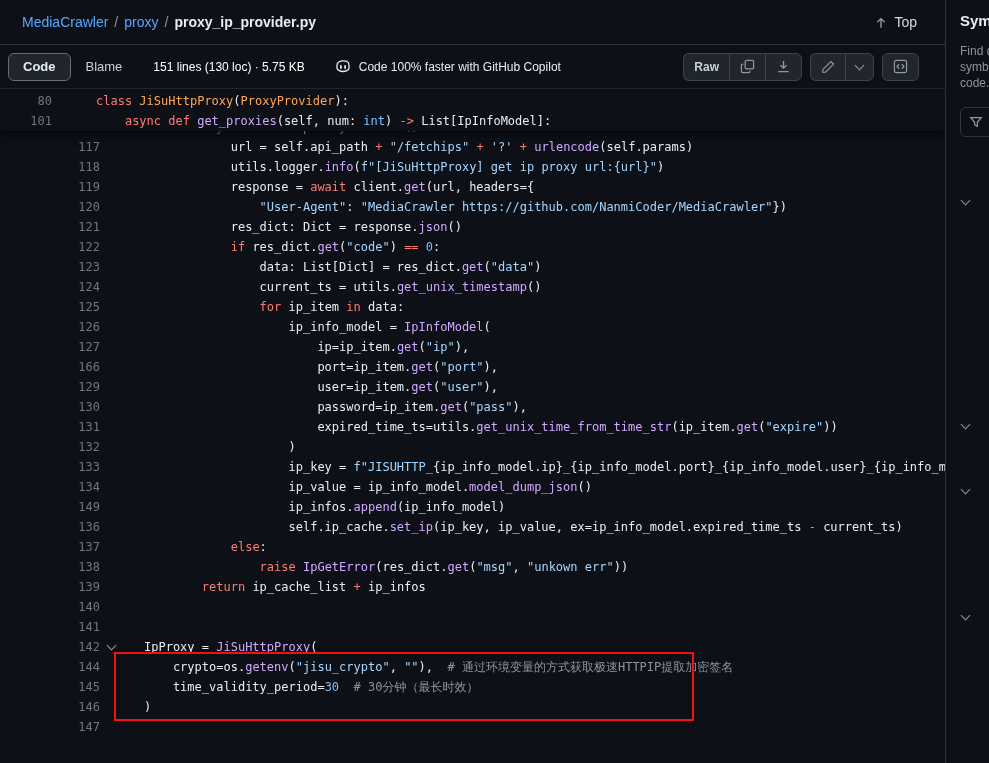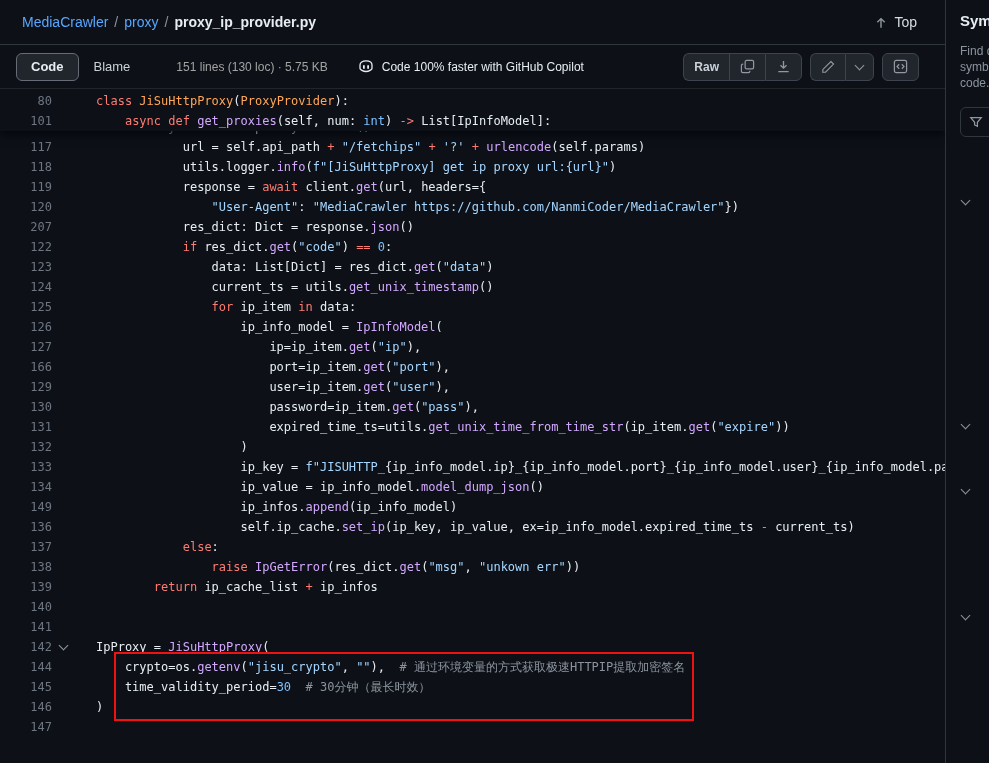--- a/index.html
+++ b/index.html
@@ -15,43 +15,43 @@
   .breadcrumb a { color:#58a6ff; text-decoration:none; cursor:pointer; }
   .crumb-sep { color:#8b949e; }
   .crumb-file { font-weight:700; color:#e6edf3; }
   .top-btn { margin-left:auto; display:flex; align-items:flex-end; gap:6px; background:none;
              border:none; color:#d6dde4; font-size:14px; cursor:pointer; }
   .top-btn svg { stroke:#9198a1; }
 
   
   .file-box { flex:1; border-top:1px solid #30363d; display:flex; flex-direction:column; }
   .toolbar { height:44px; flex:0 0 44px; display:flex; align-items:center;
-             padding:0 26px 0 16px; border-bottom:1px solid #21262d; }
+             padding:0 26px 0 8px; border-bottom:1px solid #21262d; }
   .seg { display:flex; align-items:center; border-radius:6px; }
   .seg-btn { font-size:13px; padding:4px 14px; border-radius:6px; border:1px solid transparent;
              background:transparent; color:#c9d1d9; cursor:pointer; line-height:18px; }
   .seg-btn.active { background:#21262d; border-color:#656c76; color:#e6edf3; font-weight:600; }
-  .file-info { margin-left:31px; font-size:12px; color:#a3a3a3; }
+  .file-info { margin-left:16px; font-size:12px; color:#ffffff; }
   .copilot { margin-left:30px; display:flex; align-items:center; gap:8px; font-size:12px;
              color:#e6edf3; cursor:pointer; }
   .tb-right { margin-left:auto; display:flex; align-items:center; gap:8px; }
   .btn-group { display:flex; }
   .gh-btn { height:28px; background:#21262d; border:1px solid #3d444d; color:#c9d1d9;
             font-size:12px; font-weight:600; display:flex; align-items:center; justify-content:center;
             padding:0 10px; cursor:pointer; }
   .btn-group .gh-btn { border-radius:0; border-right-width:0; }
   .btn-group .gh-btn:first-child { border-radius:6px 0 0 6px; }
   .btn-group .gh-btn:last-child { border-radius:0 6px 6px 0; border-right-width:1px; }
   .gh-btn.single { border-radius:6px; }
   .gh-btn svg { stroke:#9198a1; }
   .chev { display:inline-block; width:7px; height:7px; border-right:1.5px solid #9198a1;
           border-bottom:1.5px solid #9198a1; transform:rotate(45deg); margin-top:-3px; }
 
   
-  .code-area { position:relative; flex:1; overflow:hidden; background:#0d1117; }
+  .code-area { position:relative; flex:1; overflow:hidden; background:#0d1117;padding-left:48px; }
   .code-line { display:flex; height:20px; line-height:20px; white-space:pre;
                font-family:"DejaVu Sans Mono", monospace; font-size:12px; }
   .line-num { flex:0 0 52px; text-align:right; color:#6e7681; cursor:pointer; }
   .fold-slot { flex:0 0 22px; display:flex; align-items:center; justify-content:center; }
   .fold-slot .chev { border-color:#9198a1; cursor:pointer; }
   .line-content { padding-left:22px; }
   .sticky { position:absolute; top:0; left:0; right:0; z-index:3; background:#0d1117;
             box-shadow:0 4px 8px rgba(1,4,9,.7); padding-top:2px; height:42px; }
   .code-lines { padding-top:40px; position:relative; z-index:1; }
   .code-lines > .code-line:first-child { margin-top:-12px; }
@@ -148,21 +148,21 @@
         <div class="sticky">
             <div class="code-line"><span class="line-num">80</span><span class="fold-slot"></span><span class="line-content"><span class="tk">class</span><span class="tp"> </span><span class="to">JiSuHttpProxy</span><span class="tp">(</span><span class="to">ProxyProvider</span><span class="tp">):</span></span></div>
             <div class="code-line"><span class="line-num">101</span><span class="fold-slot"></span><span class="line-content"><span class="tp">    </span><span class="tk">async def</span><span class="tp"> </span><span class="tf">get_proxies</span><span class="tp">(self, num: </span><span class="tn">int</span><span class="tp">) </span><span class="tk">-&gt;</span><span class="tp"> List[IpInfoModel]:</span></span></div>
           </div>
         <div class="code-lines">
             <div class="code-line"><span class="line-num">116</span><span class="fold-slot"></span><span class="line-content"><span class="tp">        </span><span class="tk">async with</span><span class="tp"> httpx.</span><span class="tf">AsyncClient</span><span class="tp">() </span><span class="tk">as</span><span class="tp"> client:</span></span></div>
             <div class="code-line"><span class="line-num">117</span><span class="fold-slot"></span><span class="line-content"><span class="tp">            url = self.api_path </span><span class="tk">+</span><span class="tp"> </span><span class="ts">"/fetchips"</span><span class="tp"> </span><span class="tk">+</span><span class="tp"> </span><span class="ts">'?'</span><span class="tp"> </span><span class="tk">+</span><span class="tp"> </span><span class="tf">urlencode</span><span class="tp">(self.params)</span></span></div>
             <div class="code-line"><span class="line-num">118</span><span class="fold-slot"></span><span class="line-content"><span class="tp">            utils.logger.</span><span class="tf">info</span><span class="tp">(</span><span class="ts">f"[JiSuHttpProxy] get ip proxy url:{url}"</span><span class="tp">)</span></span></div>
             <div class="code-line"><span class="line-num">119</span><span class="fold-slot"></span><span class="line-content"><span class="tp">            response = </span><span class="tk">await</span><span class="tp"> client.</span><span class="tf">get</span><span class="tp">(url, headers={</span></span></div>
             <div class="code-line"><span class="line-num">120</span><span class="fold-slot"></span><span class="line-content"><span class="tp">                </span><span class="ts">"User-Agent"</span><span class="tp">: </span><span class="ts">"MediaCrawler https://github.com/NanmiCoder/MediaCrawler"</span><span class="tp">})</span></span></div>
-            <div class="code-line"><span class="line-num">207</span><span class="fold-slot"></span><span class="line-content"><span class="tp">            res_dict: Dict = response.</span><span class="tf">json</span><span class="tp">()</span></span></div>
+            <div class="code-line"><span class="line-num">121</span><span class="fold-slot"></span><span class="line-content"><span class="tp">            res_dict: Dict = response.</span><span class="tf">json</span><span class="tp">()</span></span></div>
             <div class="code-line"><span class="line-num">122</span><span class="fold-slot"></span><span class="line-content"><span class="tp">            </span><span class="tk">if</span><span class="tp"> res_dict.</span><span class="tf">get</span><span class="tp">(</span><span class="ts">"code"</span><span class="tp">) </span><span class="tk">==</span><span class="tp"> </span><span class="tn">0</span><span class="tp">:</span></span></div>
             <div class="code-line"><span class="line-num">123</span><span class="fold-slot"></span><span class="line-content"><span class="tp">                data: List[Dict] = res_dict.</span><span class="tf">get</span><span class="tp">(</span><span class="ts">"data"</span><span class="tp">)</span></span></div>
             <div class="code-line"><span class="line-num">124</span><span class="fold-slot"></span><span class="line-content"><span class="tp">                current_ts = utils.</span><span class="tf">get_unix_timestamp</span><span class="tp">()</span></span></div>
             <div class="code-line"><span class="line-num">125</span><span class="fold-slot"></span><span class="line-content"><span class="tp">                </span><span class="tk">for</span><span class="tp"> ip_item </span><span class="tk">in</span><span class="tp"> data:</span></span></div>
             <div class="code-line"><span class="line-num">126</span><span class="fold-slot"></span><span class="line-content"><span class="tp">                    ip_info_model = </span><span class="tf">IpInfoModel</span><span class="tp">(</span></span></div>
             <div class="code-line"><span class="line-num">127</span><span class="fold-slot"></span><span class="line-content"><span class="tp">                        ip=ip_item.</span><span class="tf">get</span><span class="tp">(</span><span class="ts">"ip"</span><span class="tp">),</span></span></div>
             <div class="code-line"><span class="line-num">166</span><span class="fold-slot"></span><span class="line-content"><span class="tp">                        port=ip_item.</span><span class="tf">get</span><span class="tp">(</span><span class="ts">"port"</span><span class="tp">),</span></span></div>
             <div class="code-line"><span class="line-num">129</span><span class="fold-slot"></span><span class="line-content"><span class="tp">                        user=ip_item.</span><span class="tf">get</span><span class="tp">(</span><span class="ts">"user"</span><span class="tp">),</span></span></div>
             <div class="code-line"><span class="line-num">130</span><span class="fold-slot"></span><span class="line-content"><span class="tp">                        password=ip_item.</span><span class="tf">get</span><span class="tp">(</span><span class="ts">"pass"</span><span class="tp">),</span></span></div>
             <div class="code-line"><span class="line-num">131</span><span class="fold-slot"></span><span class="line-content"><span class="tp">                        expired_time_ts=utils.</span><span class="tf">get_unix_time_from_time_str</span><span class="tp">(ip_item.</span><span class="tf">get</span><span class="tp">(</span><span class="ts">"expire"</span><span class="tp">))</span></span></div>

